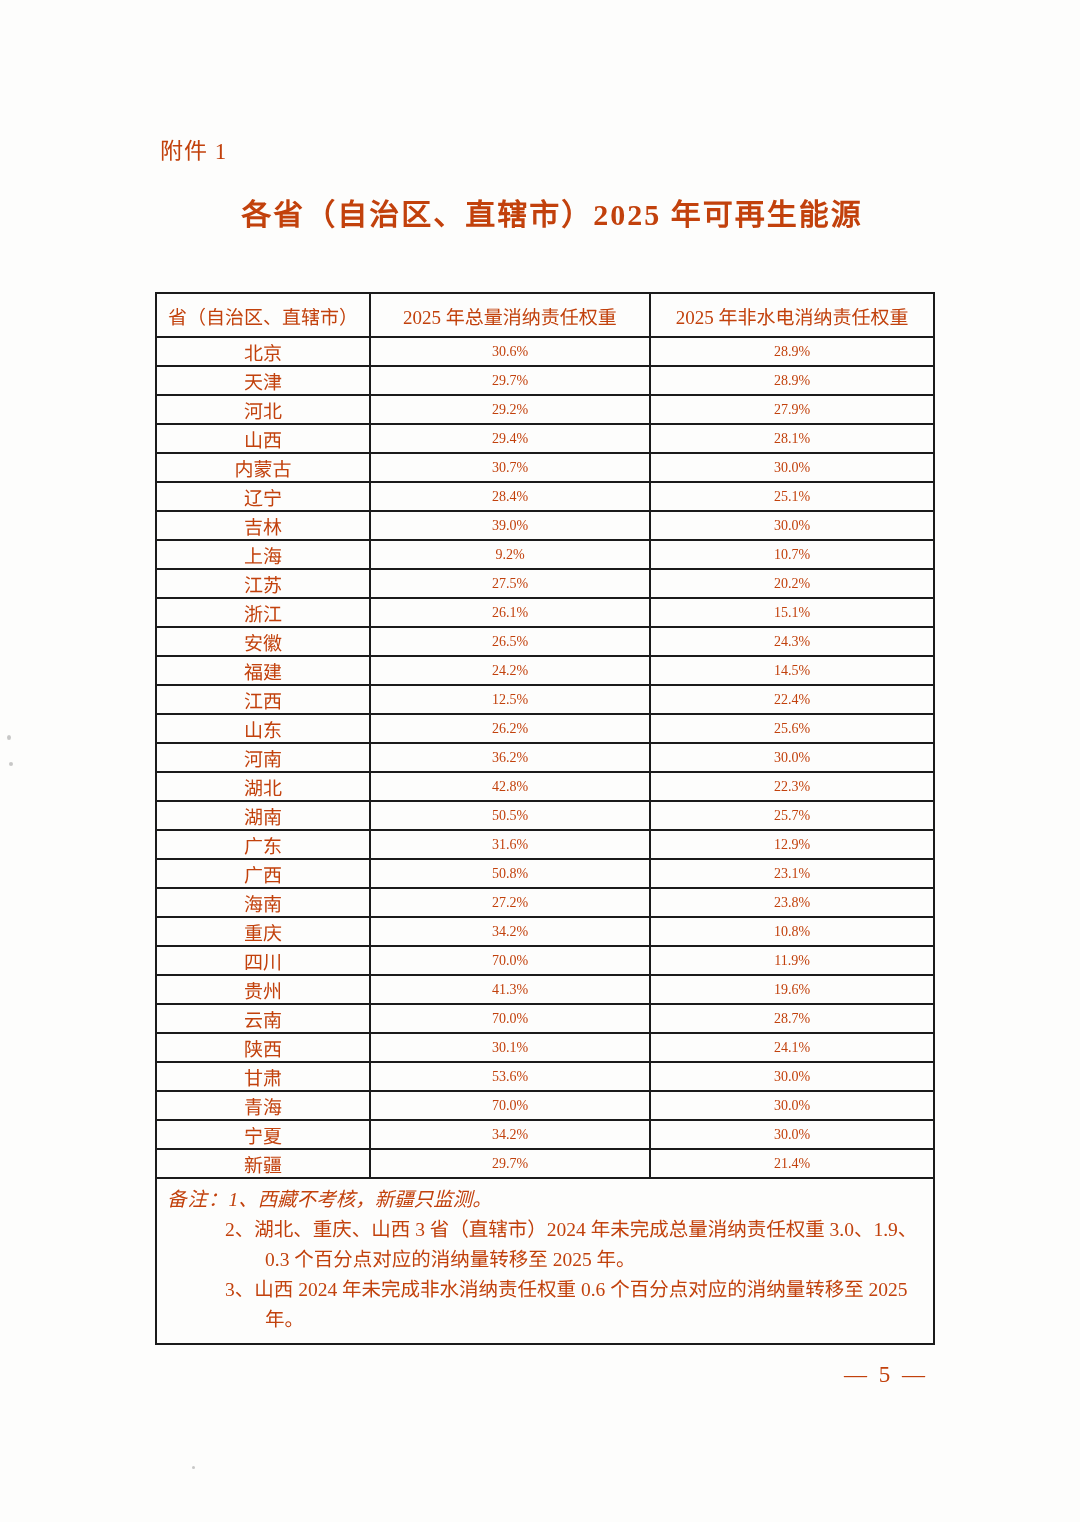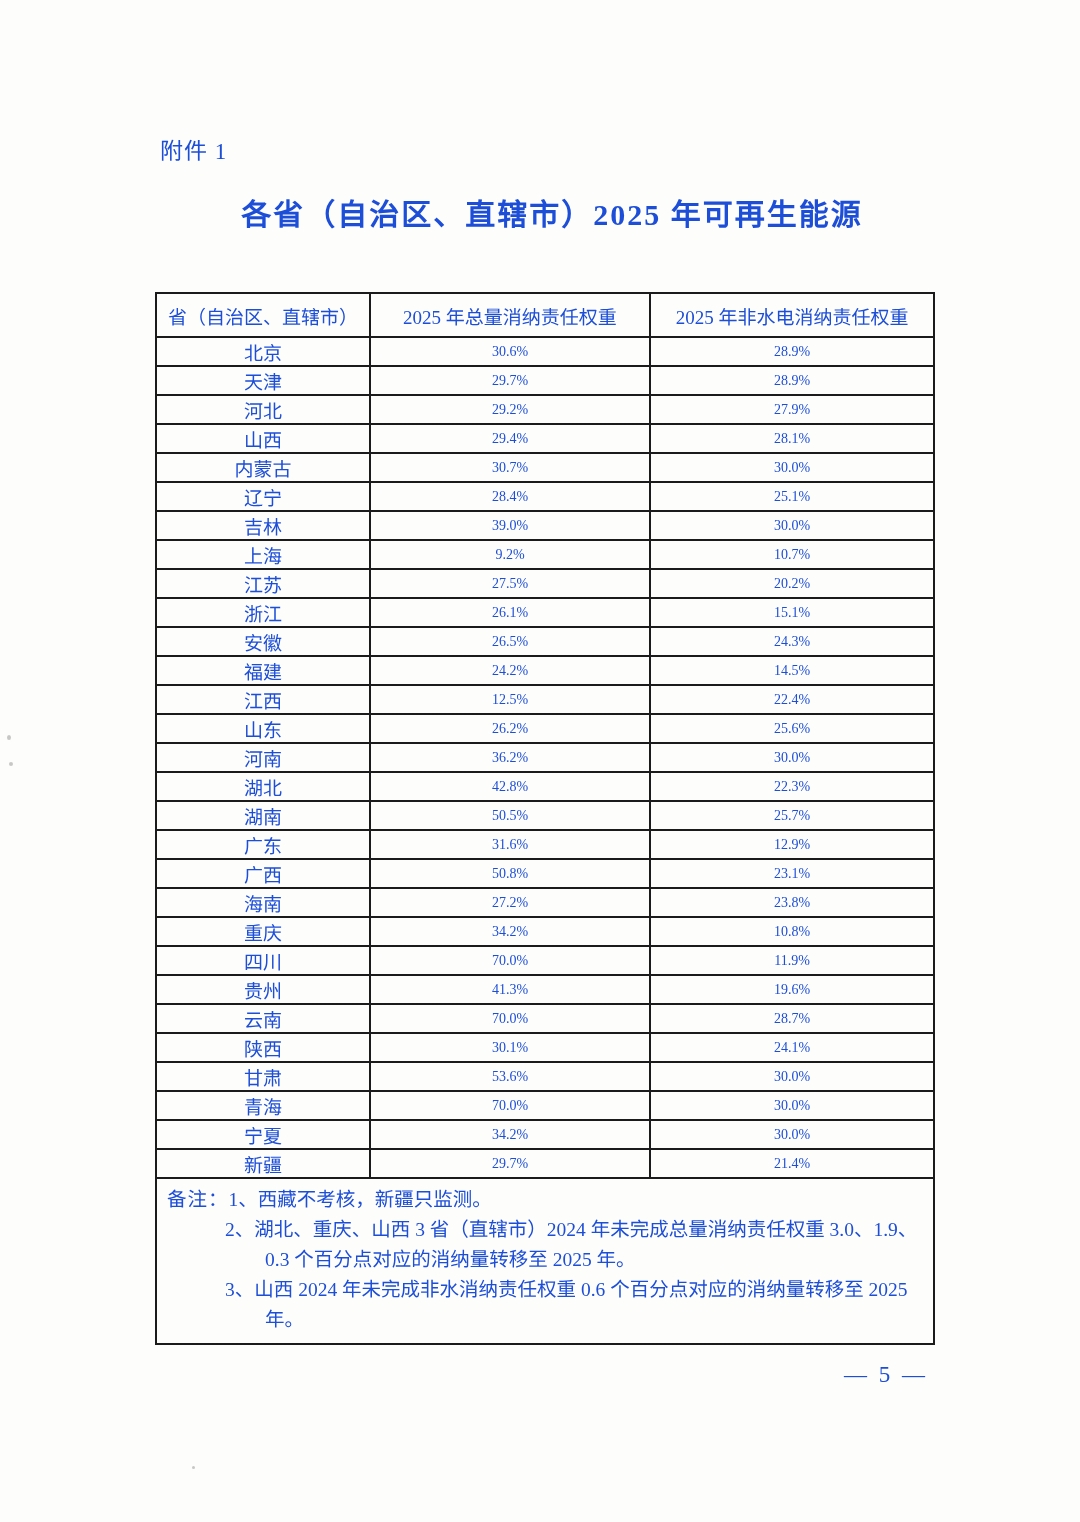--- a/index.html
+++ b/index.html
@@ -6,21 +6,21 @@
     margin: 0;
     padding: 0;
     background: #e8e8e8;
   }
   .page {
     position: relative;
     width: 1080px;
     height: 1522px;
     margin: 0 auto;
     background: #fdfdfc;
-    color: #1d4ed8;
+    color: #c2410c;
     font-family: "Liberation Serif", "DejaVu Serif", serif;
     overflow: hidden;
   }
   .attachment-label {
     position: absolute;
     left: 160px;
     top: 132px;
     font-size: 23px;
     letter-spacing: 1px;
   }
@@ -63,21 +63,21 @@
   table.weights td.num { font-size: 14px; }
   .notes-box {
     border: 2px solid #1b1b1b;
     border-top: 2px solid #1b1b1b;
     margin-top: -2px;
     padding: 6px 10px 8px 10px;
     font-size: 19.5px;
     line-height: 30px;
     text-align: left;
   }
-  .notes-first-line { white-space: normal; }
+  .notes-first-line { white-space: normal; font-style: italic; }
   .note-label { letter-spacing: 1px; }
   .note-para {
     margin: 0 0 0 58px;
     padding-left: 40px;
     text-indent: -40px;
   }
   .page-number {
     position: absolute;
     top: 1362px;
     right: 152px;

